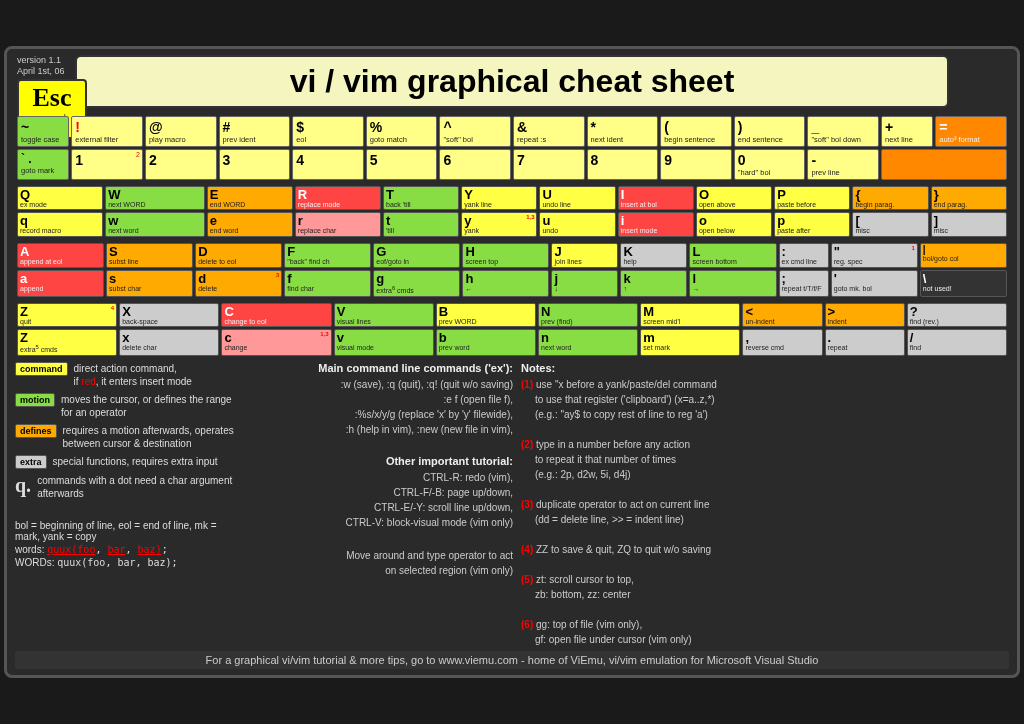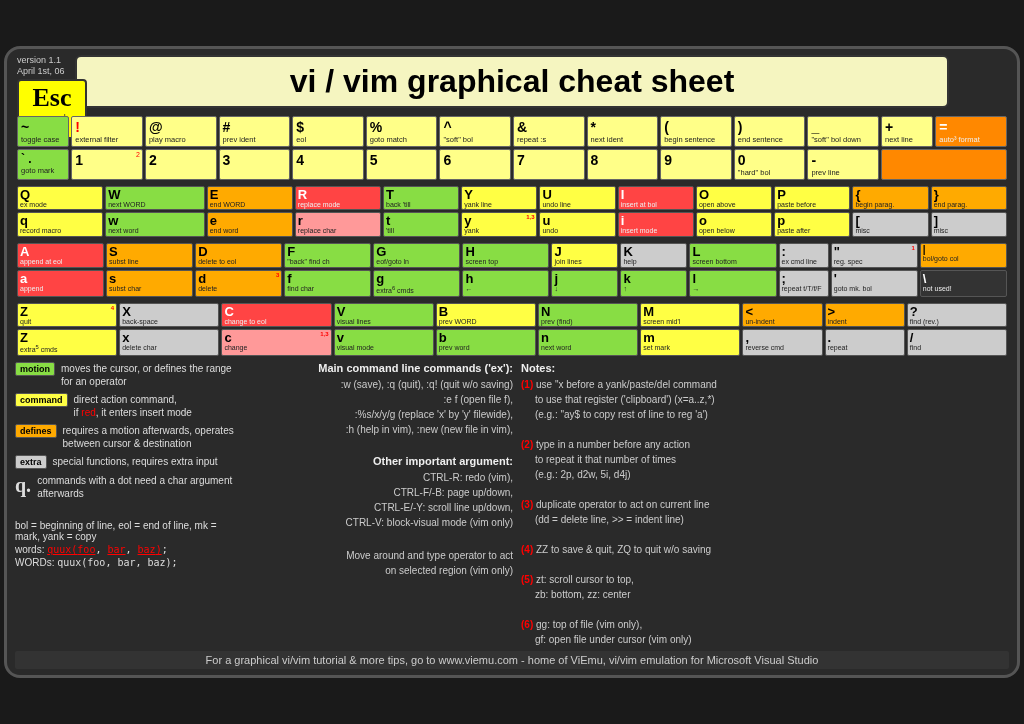--- a/index.html
+++ b/index.html
@@ -8,21 +8,21 @@
       font-family: Arial, Helvetica, sans-serif;
       display: flex;
       justify-content: center;
       align-items: center;
       min-height: 100vh;
       padding: 4px;
     }
     .main-container {
       background: #2a2a2a;
       border: 3px solid #555;
-      border-radius: 16px;
+      border-radius: 8px;
       width: 1016px;
       padding: 6px 8px 6px 8px;
       position: relative;
     }
     .version-info {
       position: absolute;
       top: 6px;
       left: 10px;
       font-size: 9px;
       color: #ccc;
@@ -658,26 +658,26 @@
             <div class="kd">find</div>
       </td>
     </tr>
   </tbody>
     </table>
 
   <div class="bottom-area">
 
     <div class="legend-col">
       <div class="legend-item">
+        <span class="legend-badge command">command</span>
+        <span class="legend-text">direct action command,<br>if <span style="color:red">red</span>, it enters insert mode</span>
+      </div>
+      <div class="legend-item">
         <span class="legend-badge motion">motion</span>
         <span class="legend-text">moves the cursor, or defines the range for an operator</span>
-      </div>
-      <div class="legend-item">
-        <span class="legend-badge command">command</span>
-        <span class="legend-text">direct action command,<br>if <span style="color:red">red</span>, it enters insert mode</span>
       </div>
       <div class="legend-item">
         <span class="legend-badge operator">defines</span>
         <span class="legend-text">requires a motion afterwards, operates between cursor &amp; destination</span>
       </div>
       <div class="legend-item">
         <span class="legend-badge extra">extra</span>
         <span class="legend-text">special functions, requires extra input</span>
       </div>
       <div class="legend-item">
@@ -695,21 +695,21 @@
 
     <div class="main-cmds-col">
       <h3>Main command line commands ('ex'):</h3>
       <p>
         :w (save), :q (quit), :q! (quit w/o saving)<br>
         :e f (open file f),<br>
         :%s/x/y/g (replace 'x' by 'y' filewide),<br>
         :h (help in vim), :new (new file in vim),
       </p>
       <br>
-      <h3>Other important argument:</h3>
+      <h3>Other important tutorial:</h3>
       <p>
         CTRL-R: redo (vim),<br>
         CTRL-F/-B: page up/down,<br>
         CTRL-E/-Y: scroll line up/down,<br>
         CTRL-V: block-visual mode (vim only)
       </p>
       <br>
       <p>
         Move around and type operator to act<br>
         on selected region (vim only)

